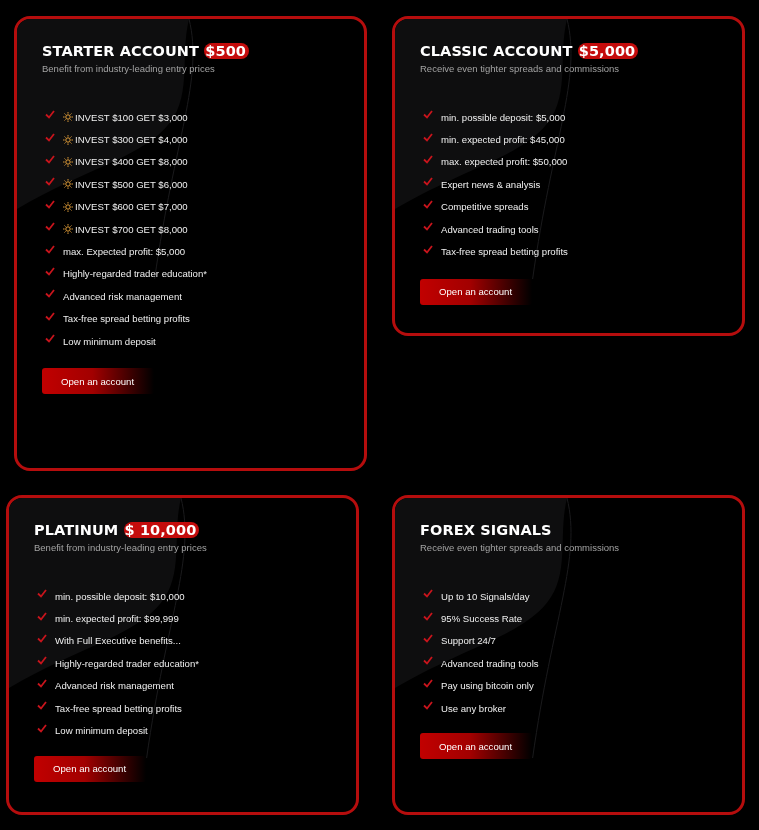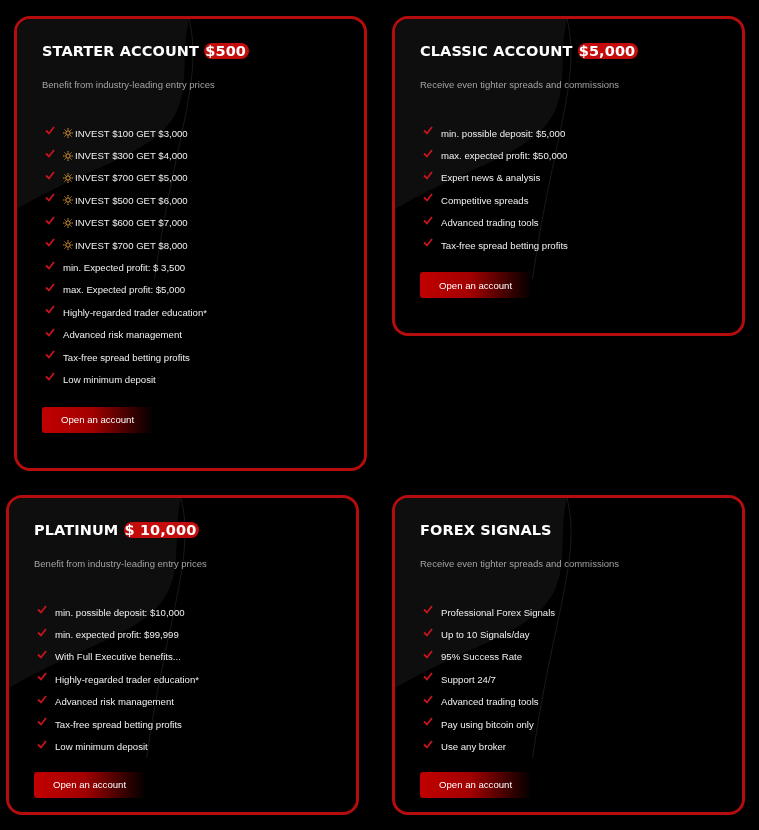--- a/index.html
+++ b/index.html
@@ -44,21 +44,21 @@
     }
     .price-badge {
       background: #c40c0c;
       border-radius: 10px;
       padding: 0 3px 0 1px;
       color: #fff;
     }
     .card-sub {
       font-size: 9.5px;
       color: #a3a3a3;
-      margin-top: 17px;
+      margin-top: 1px;
       line-height: 13px;
       white-space: nowrap;
     }
     .features {
       list-style: none;
       margin-top: 31px;
     }
     .feature {
       display: flex;
       align-items: center;
@@ -162,21 +162,21 @@
                 <line x1="5" y1="0" x2="5" y2="1.6"></line>
                 <line x1="5" y1="8.4" x2="5" y2="10"></line>
                 <line x1="0" y1="5" x2="1.6" y2="5"></line>
                 <line x1="8.4" y1="5" x2="10" y2="5"></line>
                 <line x1="1.5" y1="1.5" x2="2.6" y2="2.6"></line>
                 <line x1="7.4" y1="7.4" x2="8.5" y2="8.5"></line>
                 <line x1="1.5" y1="8.5" x2="2.6" y2="7.4"></line>
                 <line x1="7.4" y1="2.6" x2="8.5" y2="1.5"></line>
               </g>
             </svg>
-          <span>INVEST $700 GET $5,000</span>
+          <span>INVEST $400 GET $8,000</span>
         </li>
         <li class="feature">
           <svg class="check" viewBox="0 0 10 9">
               <path d="M1,4.5 L4,7.5 L9,1" stroke="#c8141c" stroke-width="1.8" fill="none"></path>
             </svg>
           <svg class="sun" viewBox="0 0 10 10">
               <circle cx="5" cy="5" r="2.2" stroke="#e8a23a" stroke-width="1" fill="none"></circle>
               <g stroke="#e8a23a" stroke-width="0.9">
                 <line x1="5" y1="0" x2="5" y2="1.6"></line>
                 <line x1="5" y1="8.4" x2="5" y2="10"></line>
@@ -220,26 +220,20 @@
                 <line x1="5" y1="8.4" x2="5" y2="10"></line>
                 <line x1="0" y1="5" x2="1.6" y2="5"></line>
                 <line x1="8.4" y1="5" x2="10" y2="5"></line>
                 <line x1="1.5" y1="1.5" x2="2.6" y2="2.6"></line>
                 <line x1="7.4" y1="7.4" x2="8.5" y2="8.5"></line>
                 <line x1="1.5" y1="8.5" x2="2.6" y2="7.4"></line>
                 <line x1="7.4" y1="2.6" x2="8.5" y2="1.5"></line>
               </g>
             </svg>
           <span>INVEST $700 GET $8,000</span>
-        </li>
-        <li class="feature">
-          <svg class="check" viewBox="0 0 10 9">
-              <path d="M1,4.5 L4,7.5 L9,1" stroke="#c8141c" stroke-width="1.8" fill="none"></path>
-            </svg>
-          <span>min. Expected profit: $ 3,500</span>
         </li>
         <li class="feature">
           <svg class="check" viewBox="0 0 10 9">
               <path d="M1,4.5 L4,7.5 L9,1" stroke="#c8141c" stroke-width="1.8" fill="none"></path>
             </svg>
           <span>max. Expected profit: $5,000</span>
         </li>
         <li class="feature">
           <svg class="check" viewBox="0 0 10 9">
               <path d="M1,4.5 L4,7.5 L9,1" stroke="#c8141c" stroke-width="1.8" fill="none"></path>
@@ -284,20 +278,26 @@
         <li class="feature">
           <svg class="check" viewBox="0 0 10 9">
               <path d="M1,4.5 L4,7.5 L9,1" stroke="#c8141c" stroke-width="1.8" fill="none"></path>
             </svg>
           <span>min. possible deposit: $5,000</span>
         </li>
         <li class="feature">
           <svg class="check" viewBox="0 0 10 9">
               <path d="M1,4.5 L4,7.5 L9,1" stroke="#c8141c" stroke-width="1.8" fill="none"></path>
             </svg>
+          <span>min. expected profit: $45,000</span>
+        </li>
+        <li class="feature">
+          <svg class="check" viewBox="0 0 10 9">
+              <path d="M1,4.5 L4,7.5 L9,1" stroke="#c8141c" stroke-width="1.8" fill="none"></path>
+            </svg>
           <span>max. expected profit: $50,000</span>
         </li>
         <li class="feature">
           <svg class="check" viewBox="0 0 10 9">
               <path d="M1,4.5 L4,7.5 L9,1" stroke="#c8141c" stroke-width="1.8" fill="none"></path>
             </svg>
           <span>Expert news &amp; analysis</span>
         </li>
         <li class="feature">
           <svg class="check" viewBox="0 0 10 9">
@@ -389,26 +389,20 @@
     <div class="card-inner">
       <div class="card-title">
         <span>FOREX SIGNALS</span>
       </div>
       <div class="card-sub">Receive even tighter spreads and commissions</div>
       <ul class="features">
         <li class="feature">
           <svg class="check" viewBox="0 0 10 9">
               <path d="M1,4.5 L4,7.5 L9,1" stroke="#c8141c" stroke-width="1.8" fill="none"></path>
             </svg>
-          <span>Professional Forex Signals</span>
-        </li>
-        <li class="feature">
-          <svg class="check" viewBox="0 0 10 9">
-              <path d="M1,4.5 L4,7.5 L9,1" stroke="#c8141c" stroke-width="1.8" fill="none"></path>
-            </svg>
           <span>Up to 10 Signals/day</span>
         </li>
         <li class="feature">
           <svg class="check" viewBox="0 0 10 9">
               <path d="M1,4.5 L4,7.5 L9,1" stroke="#c8141c" stroke-width="1.8" fill="none"></path>
             </svg>
           <span>95% Success Rate</span>
         </li>
         <li class="feature">
           <svg class="check" viewBox="0 0 10 9">

